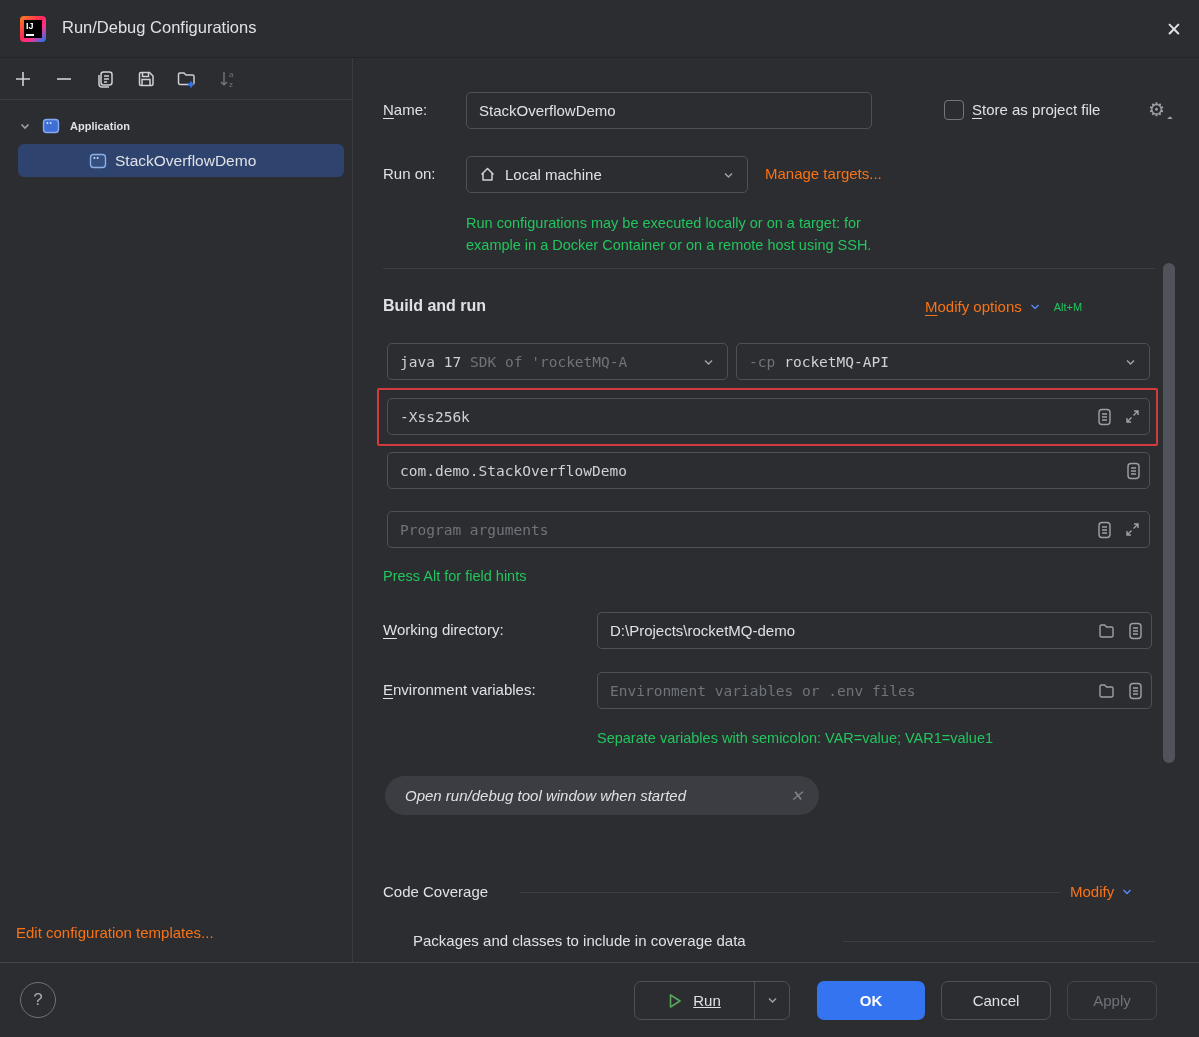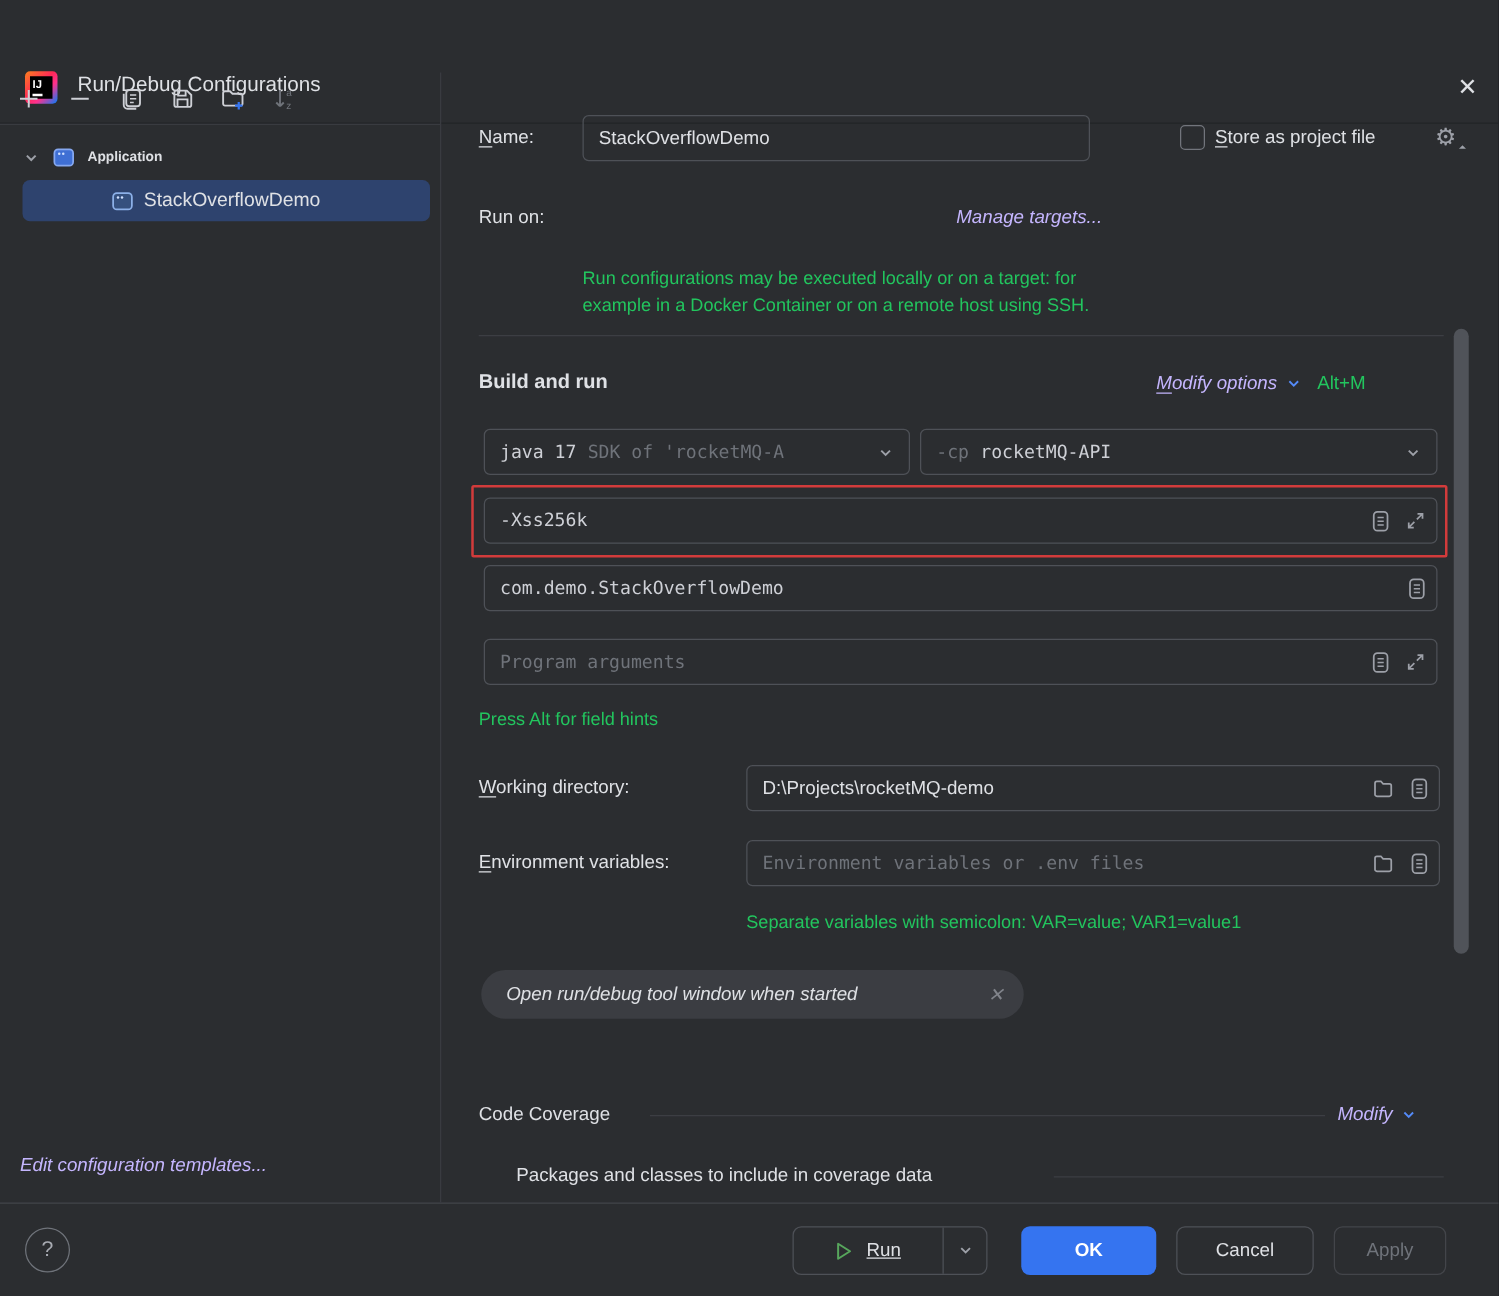--- a/index.html
+++ b/index.html
@@ -8,26 +8,26 @@
     position:relative; width:1199px; height:1037px;
     background:#2b2d30; color:#dfe1e5;
     font-family:"Liberation Sans", sans-serif;
     font-size:15px; overflow:hidden;
   }
   .abs { position:absolute; }
   .mn { display:inline-block; }
   .mn::first-letter { text-decoration:underline; text-underline-offset:3px; }
   .label { color:#dfe1e5; font-size:15px; }
   .dim { color:#22c55e; font-size:14.5px; }
-  .link { color:#c4b5fd; cursor:pointer; font-size:15px;font-style:italic; }
+  .link { color:#f97316; cursor:pointer; font-size:15px; }
   .mono { font-family:"DejaVu Sans Mono","Liberation Mono",monospace; font-size:14.5px; color:#ced0d6; }
   .mono-dim { font-family:"DejaVu Sans Mono","Liberation Mono",monospace; font-size:14.5px; color:#6f737a; }
 
   
-  #titlebar { left:0; top:0; width:1199px; height:58px; border-bottom:1px solid #222426;margin-top:41px; }
+  #titlebar { left:0; top:0; width:1199px; height:58px; border-bottom:1px solid #222426; }
   #logo { left:20px; top:16px; width:26px; height:26px; border-radius:4px;
           background:linear-gradient(135deg,#fc801d 0%,#fe2857 45%,#ff318c 65%,#007eff 100%); }
   #logo .inner { position:absolute; left:4px; top:4px; width:18px; height:18px; background:#000; }
   #logo .inner span { position:absolute; left:2px; top:1px; color:#fff; font-size:9px; font-weight:bold; letter-spacing:0; }
   #logo .inner i { position:absolute; left:2px; bottom:2px; width:8px; height:2px; background:#fff; }
   #window-title { left:62px; top:18px; font-size:16.5px; }
   #close-btn { left:1156px; top:11px; width:36px; height:36px; display:flex; align-items:center; justify-content:center;
                font-size:19px; color:#dfe1e5; cursor:pointer; }
 
   
@@ -163,33 +163,42 @@
   <div class="abs label mn" style="left:383px; top:101px;">Name:</div>
   <div class="abs fld" style="left:466px; top:92px; width:406px;">
     <input class="fld-input" value="StackOverflowDemo" style="">
   </div>
 
   <div id="checkbox" class="abs"></div>
   <div class="abs label mn" style="left:972px; top:101px;">Store as project file</div>
   <div id="gear" class="abs">⚙<span class="tri"></span></div>
 
   <div class="abs label" style="left:383px; top:165px;">Run on:</div>
+  <div class="abs fld dd" style="left:466px; top:156px; width:282px;">
+    <svg width="17" height="17" viewBox="0 0 17 17" style="margin-right:9px;">
+      <path d="M2.5 8.5L8.5 2.5l6 6M4 7.5V14h9V7.5" fill="none" stroke="#ced0d6" stroke-width="1.5" stroke-linejoin="round"></path>
+    </svg>
+    <span>Local machine</span>
+    <svg class="chev" width="13" height="13" viewBox="0 0 13 13">
+        <path d="M3 4.5l3.5 3.5L10 4.5" fill="none" stroke="#9da0a8" stroke-width="1.5"></path>
+      </svg>
+  </div>
   <div class="abs link" style="left:765px; top:165px;">Manage targets...</div>
   <div class="abs dim" style="left:466px; top:215px;">Run configurations may be executed locally or on a target: for</div>
   <div class="abs dim" style="left:466px; top:237px;">example in a Docker Container or on a remote host using SSH.</div>
 
   <div class="abs hr" style="left:383px; top:268px; width:772px;"></div>
 
   <div class="abs label" style="left:383px; top:297px; font-weight:bold; font-size:16px;">Build and run</div>
   <div class="abs" style="left:925px; top:298px; display:flex; align-items:center; gap:7px;">
     <span class="link mn">Modify options</span>
     <svg width="12" height="12" viewBox="0 0 12 12">
         <path d="M2.5 4l3.5 3.5L9.5 4" fill="none" stroke="#548af7" stroke-width="1.5"></path>
       </svg>
-    <span class="dim" style="font-size:15px; margin-left:6px;">Alt+M</span>
+    <span class="dim" style="font-size:11px; margin-left:6px;">Alt+M</span>
   </div>
 
   <div class="abs fld dd" style="left:387px; top:343px; width:341px;">
     <span class="mono">java 17</span>
     <span class="mono-dim" style="margin-left:9px; white-space:nowrap; overflow:hidden;">SDK of 'rocketMQ-A</span>
     <svg class="chev" width="13" height="13" viewBox="0 0 13 13">
         <path d="M3 4.5l3.5 3.5L10 4.5" fill="none" stroke="#9da0a8" stroke-width="1.5"></path>
       </svg>
   </div>
   <div class="abs fld dd" style="left:736px; top:343px; width:414px;">

